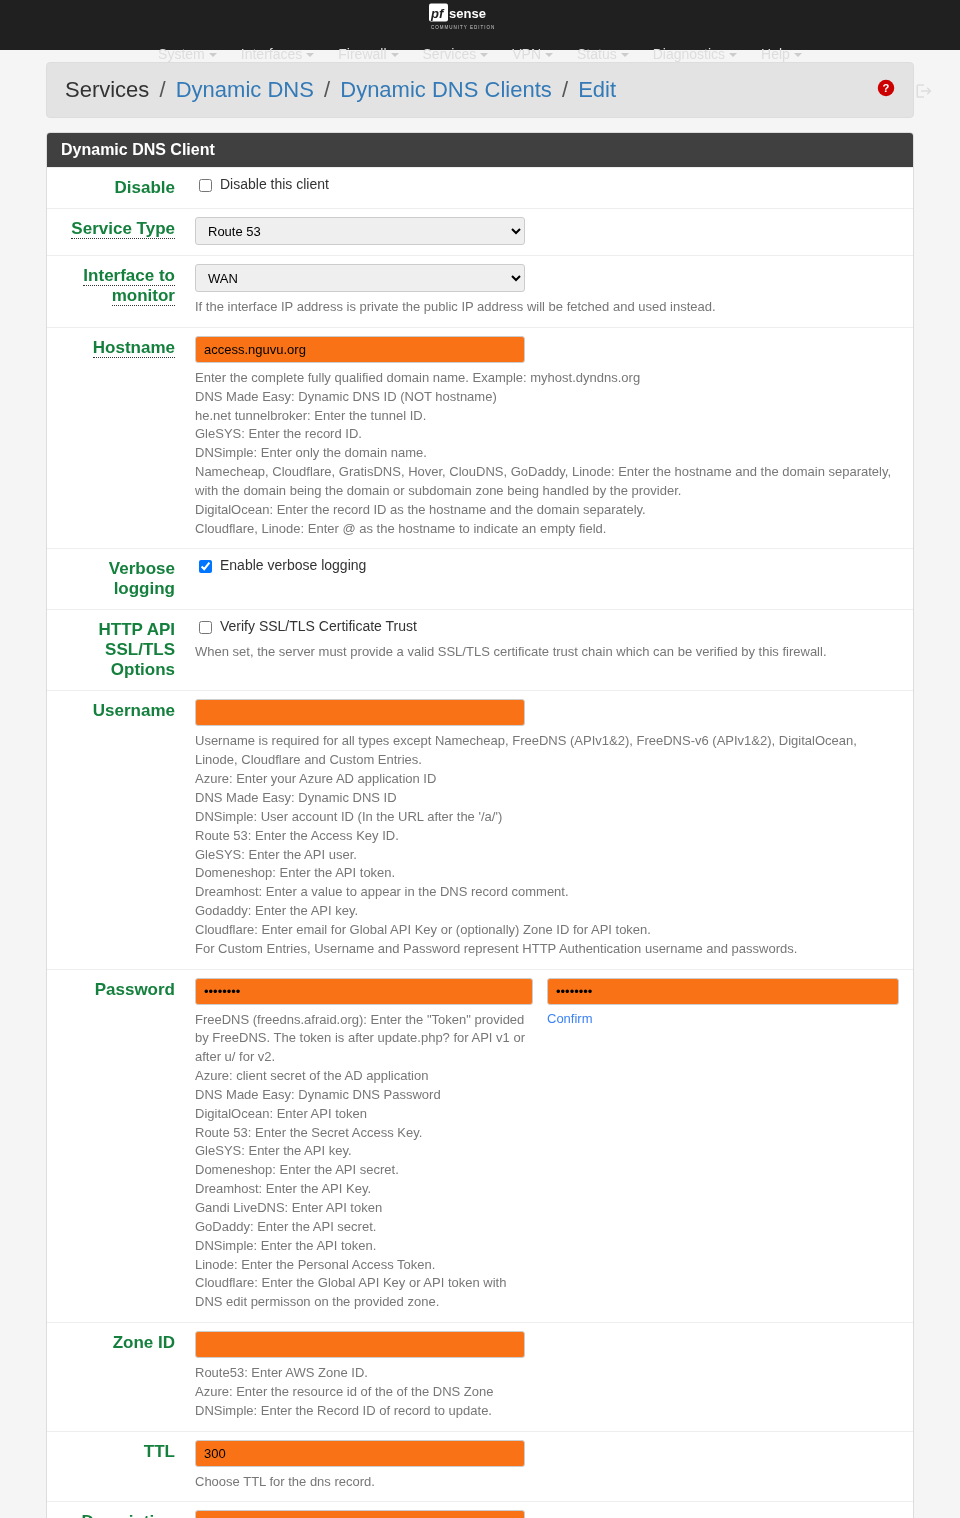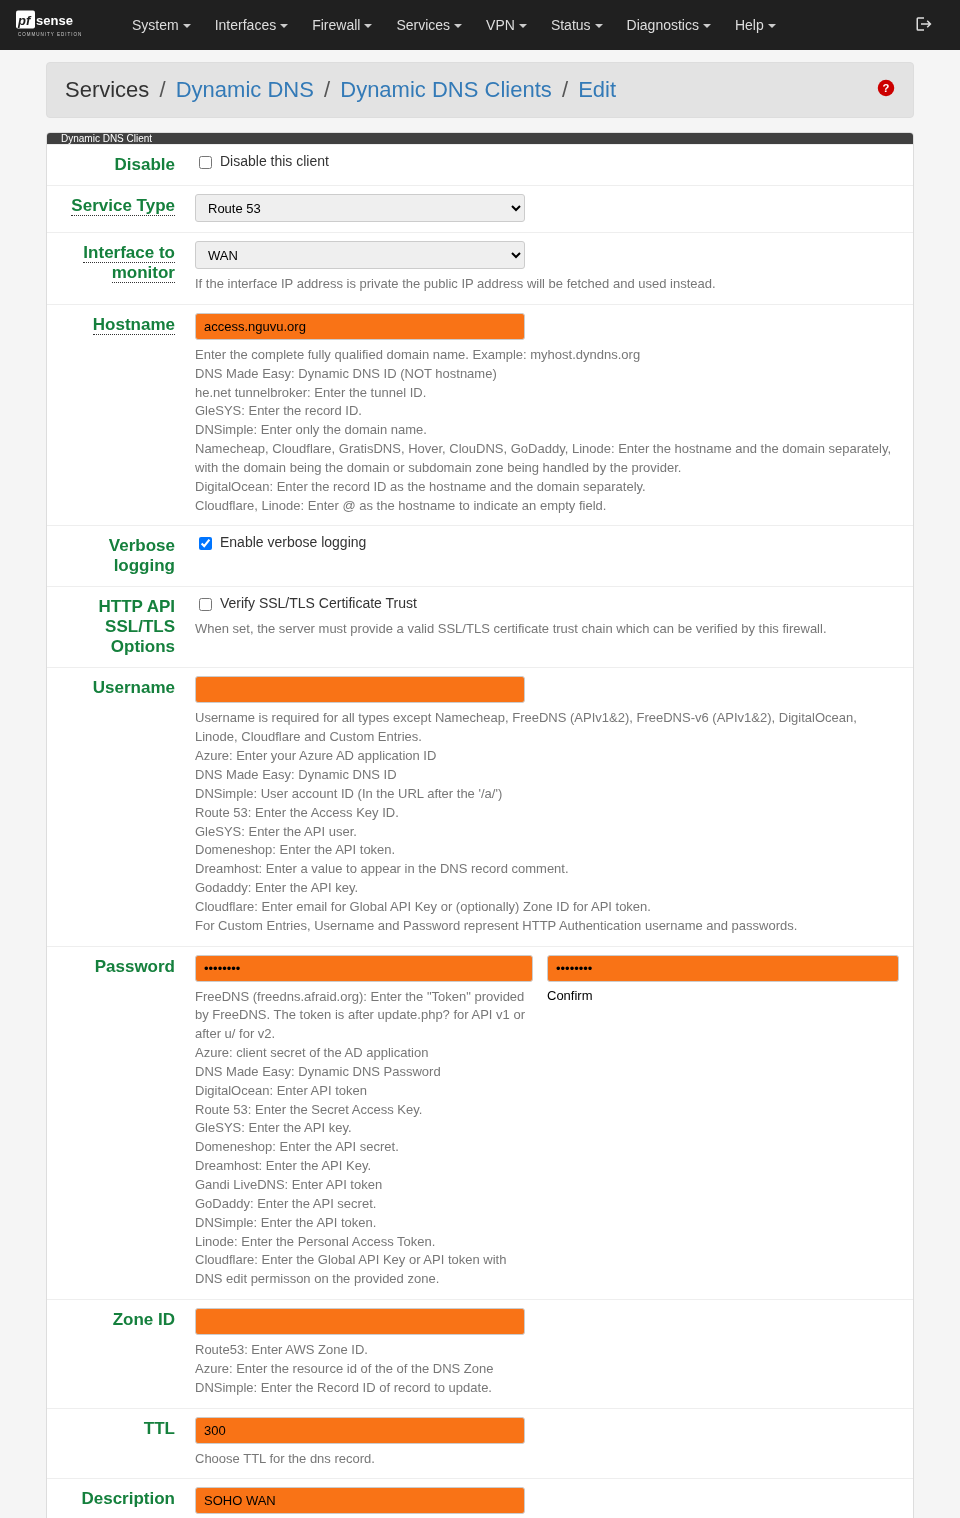--- a/index.html
+++ b/index.html
@@ -13,20 +13,21 @@
 }
 .navbar {
   background: #202020;
   color: #fff;
   height: 50px;
   display: flex;
   align-items: center;
   padding: 0 15px;
   width: 100%;
   box-sizing: border-box;
+  flex-direction: column;
 }
 .navbar .brand {
   display: flex;
   align-items: center;
   padding-right: 15px;
 }
 .navbar .brand-svg { width: 90px; height: 36px; }
 .navbar ul {
   list-style: none;
   display: flex;
@@ -74,23 +75,23 @@
 .panel {
   border: 1px solid #ddd;
   border-radius: 4px;
   background: #fff;
   overflow: hidden;
   margin-bottom: 16px;
 }
 .panel-heading {
   background: #404040;
   color: #fff;
-  padding: 0 14px;
-  font-size: 10px;
-  font-weight: 400;
+  padding: 8px 14px;
+  font-size: 16px;
+  font-weight: 700;
 }
 .form-row {
   display: flex;
   border-top: 1px solid #eee;
 }
 .form-row:first-of-type { border-top: none; }
 .form-label {
   width: 140px;
   min-width: 140px;
   text-align: right;
@@ -124,21 +125,21 @@
 .help-block {
   color: #777;
   font-size: 13px;
   margin-top: 6px;
   line-height: 1.45;
 }
 .help-block div { margin: 0;}
 .pw-row { display: flex; }
 .pw-col { width: 50%; padding-right: 14px; box-sizing: border-box;}
 .pw-col:last-child{ padding-right:0;}
-.confirm-label { color:#000000; font-size:13px; margin-top:6px;}
+.confirm-label { color:#3b82f6; font-size:13px; margin-top:6px;}
 </style>
 </head>
 <body>
 
 <div class="navbar">
   <div class="brand">
     <svg class="brand-svg" viewBox="0 0 180 70">
       <rect x="2" y="6" width="38" height="36" rx="4" fill="#fff"></rect>
       <text x="6" y="34" font-size="26" font-style="italic" font-weight="700" fill="#202020">pf</text>
       <text x="42" y="34" font-size="26" font-weight="700" fill="#fff">sense</text>

